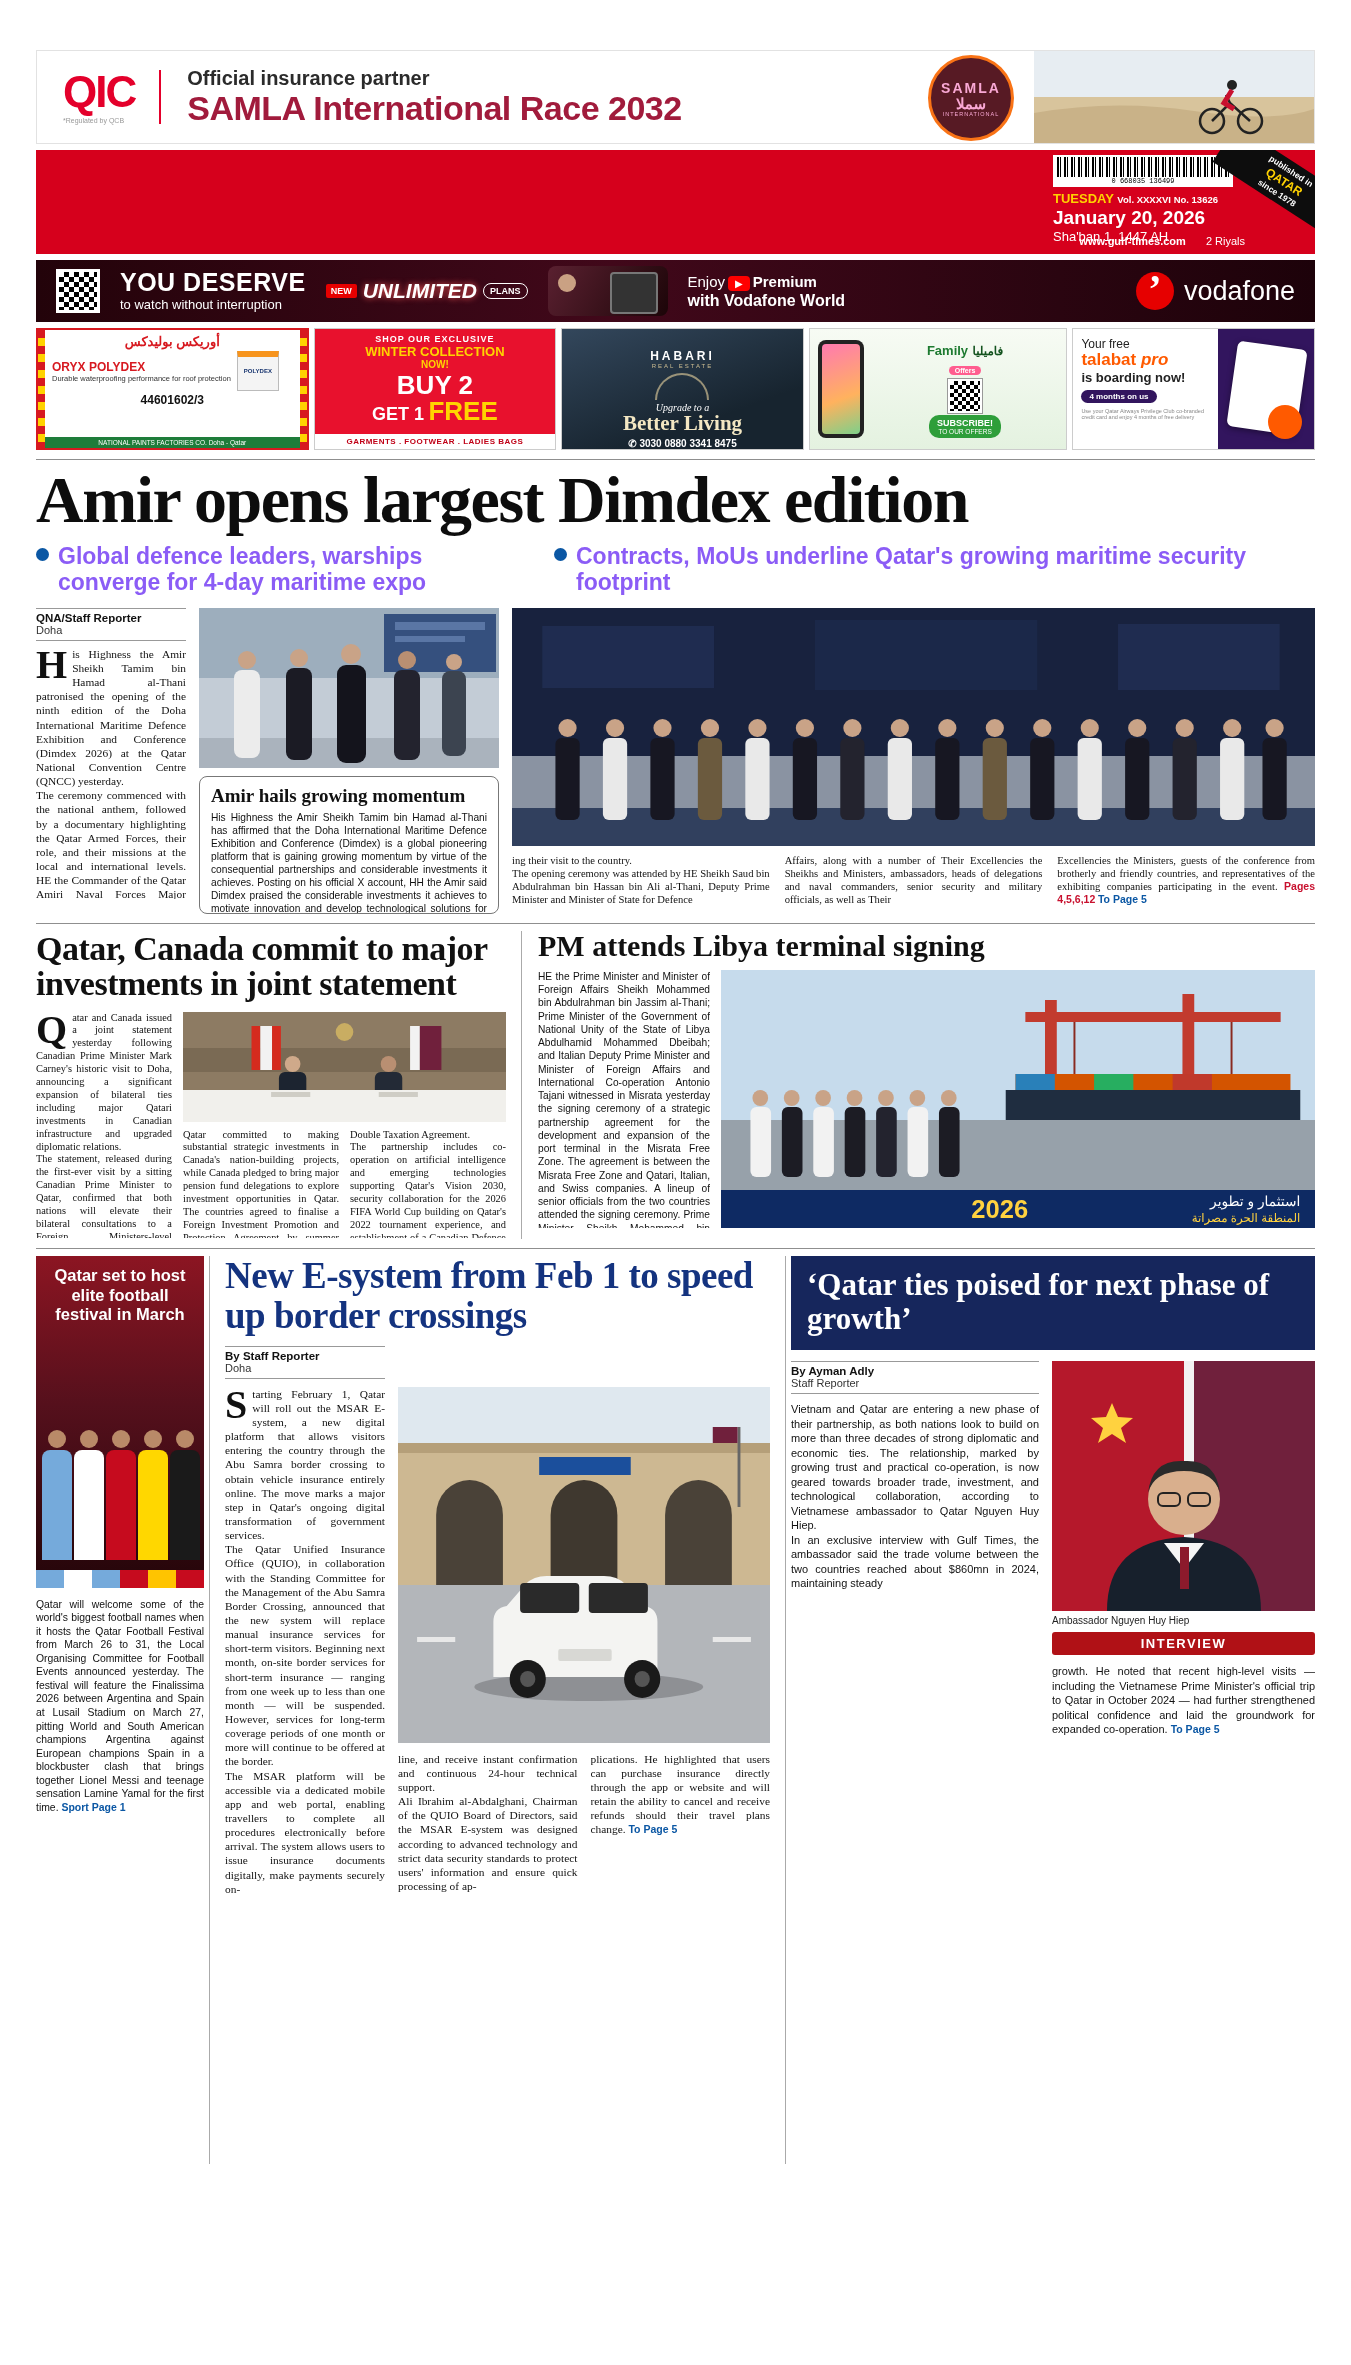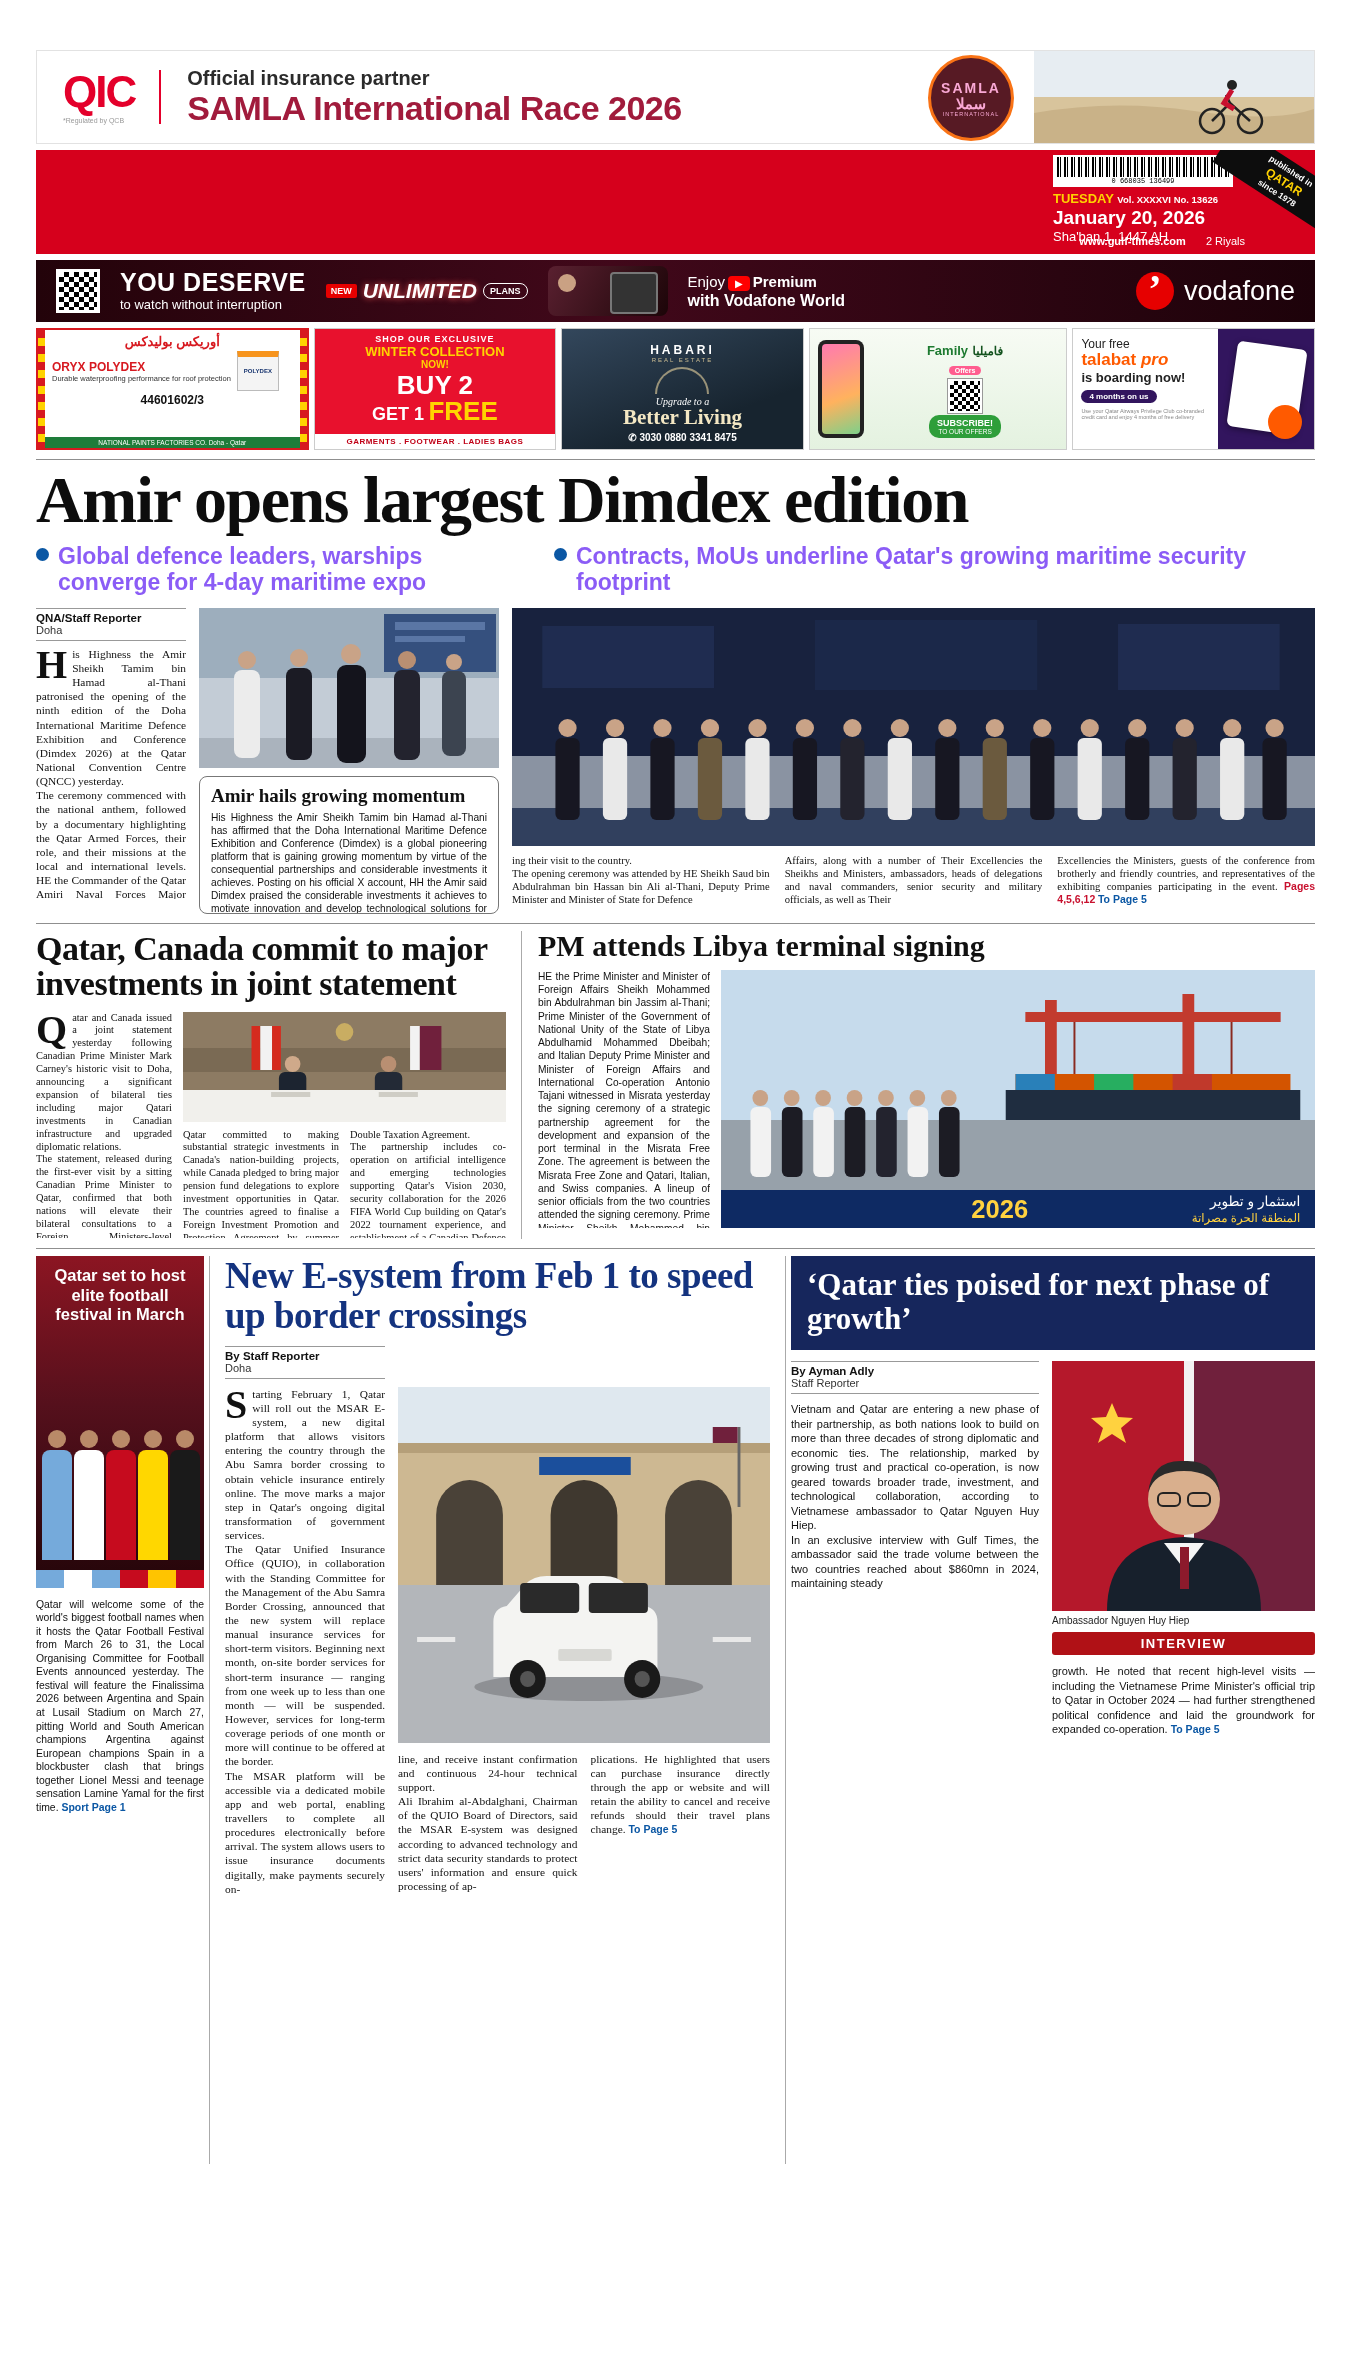--- a/index.html
+++ b/index.html
@@ -76,21 +76,21 @@
   
   .ad-winter { background:#e8112d; color:#fff; text-align:center; padding-top:5px; }
   .w1 { font:700 9px "Liberation Sans", sans-serif; letter-spacing:1px; }
   .w2 { font:800 13px "Liberation Sans", sans-serif; color:#ffd400; }
   .w3 { font:800 10px "Liberation Sans", sans-serif; color:#ffd400; }
   .wbuy { font:900 26px/1 "Liberation Sans", sans-serif; margin-top:2px; }
   .wget { font:900 18px/1 "Liberation Sans", sans-serif; }
   .wfree { font:900 26px/1 "Liberation Sans", sans-serif; color:#ffd400; }
   .w-footer { position:absolute; left:0; right:0; bottom:0; background:#fff; color:#c00016; font:800 8px "Liberation Sans", sans-serif; padding:3px 0; letter-spacing:0.5px; }
   
-  .ad-habari { background:linear-gradient(160deg,#33475c,#17242f 70%); color:#fff; text-align:center; padding-top:14px; }
+  .ad-habari { background:linear-gradient(160deg,#33475c,#17242f 70%); color:#fff; text-align:center; padding-top:20px; }
   .hb-brand { font:800 12px "Liberation Sans", sans-serif; letter-spacing:3px; }
   .hb-sub { font:6px "Liberation Sans", sans-serif; letter-spacing:2px; color:#cdbd92; }
   .hb-arch { width:54px; height:27px; border:2px solid #cdbd92; border-bottom:none; border-radius:54px 54px 0 0; margin:4px auto 2px; opacity:0.7; }
   .hb-l1 { font:italic 10px "Liberation Serif", serif; }
   .hb-l2 { font:700 21px/1 "Liberation Serif", serif; color:#f3e7c3; }
   .hb-phone { font:700 10px "Liberation Sans", sans-serif; margin-top:4px; }
   
   .ad-family { background:linear-gradient(#f7fbf4,#e4f2e0); display:flex; align-items:center; gap:8px; padding:6px 8px; }
   .fam-phone { width:46px; height:98px; background:#222; border-radius:8px; padding:4px; flex:none; }
   .fam-screen { width:100%; height:100%; border-radius:4px; background:linear-gradient(160deg,#ff7ab0,#ffb25e 60%,#7ed08a); }
@@ -201,21 +201,21 @@
 
 <div class="sheet">
 
   <div class="topad">
     <div class="qic">
       <div class="qic-mark">QIC</div>
       <div class="qic-note">*Regulated by QCB</div>
     </div>
     <div class="topad-text">
       <div class="partner">Official insurance partner</div>
-      <div class="race">SAMLA International Race 2026</div>
+      <div class="race">SAMLA International Race 2032</div>
     </div>
     <div class="samla-badge">
       <div class="samla-name">SAMLA</div>
       <div class="samla-ar">سملا</div>
       <div class="samla-sub">INTERNATIONAL</div>
     </div>
     <div class="cyclist">
       <svg viewBox="0 0 280 92" preserveAspectRatio="none">
         <rect width="280" height="92" fill="#e7edf2"></rect>
         <rect y="46" width="280" height="46" fill="#d8c49c"></rect>

